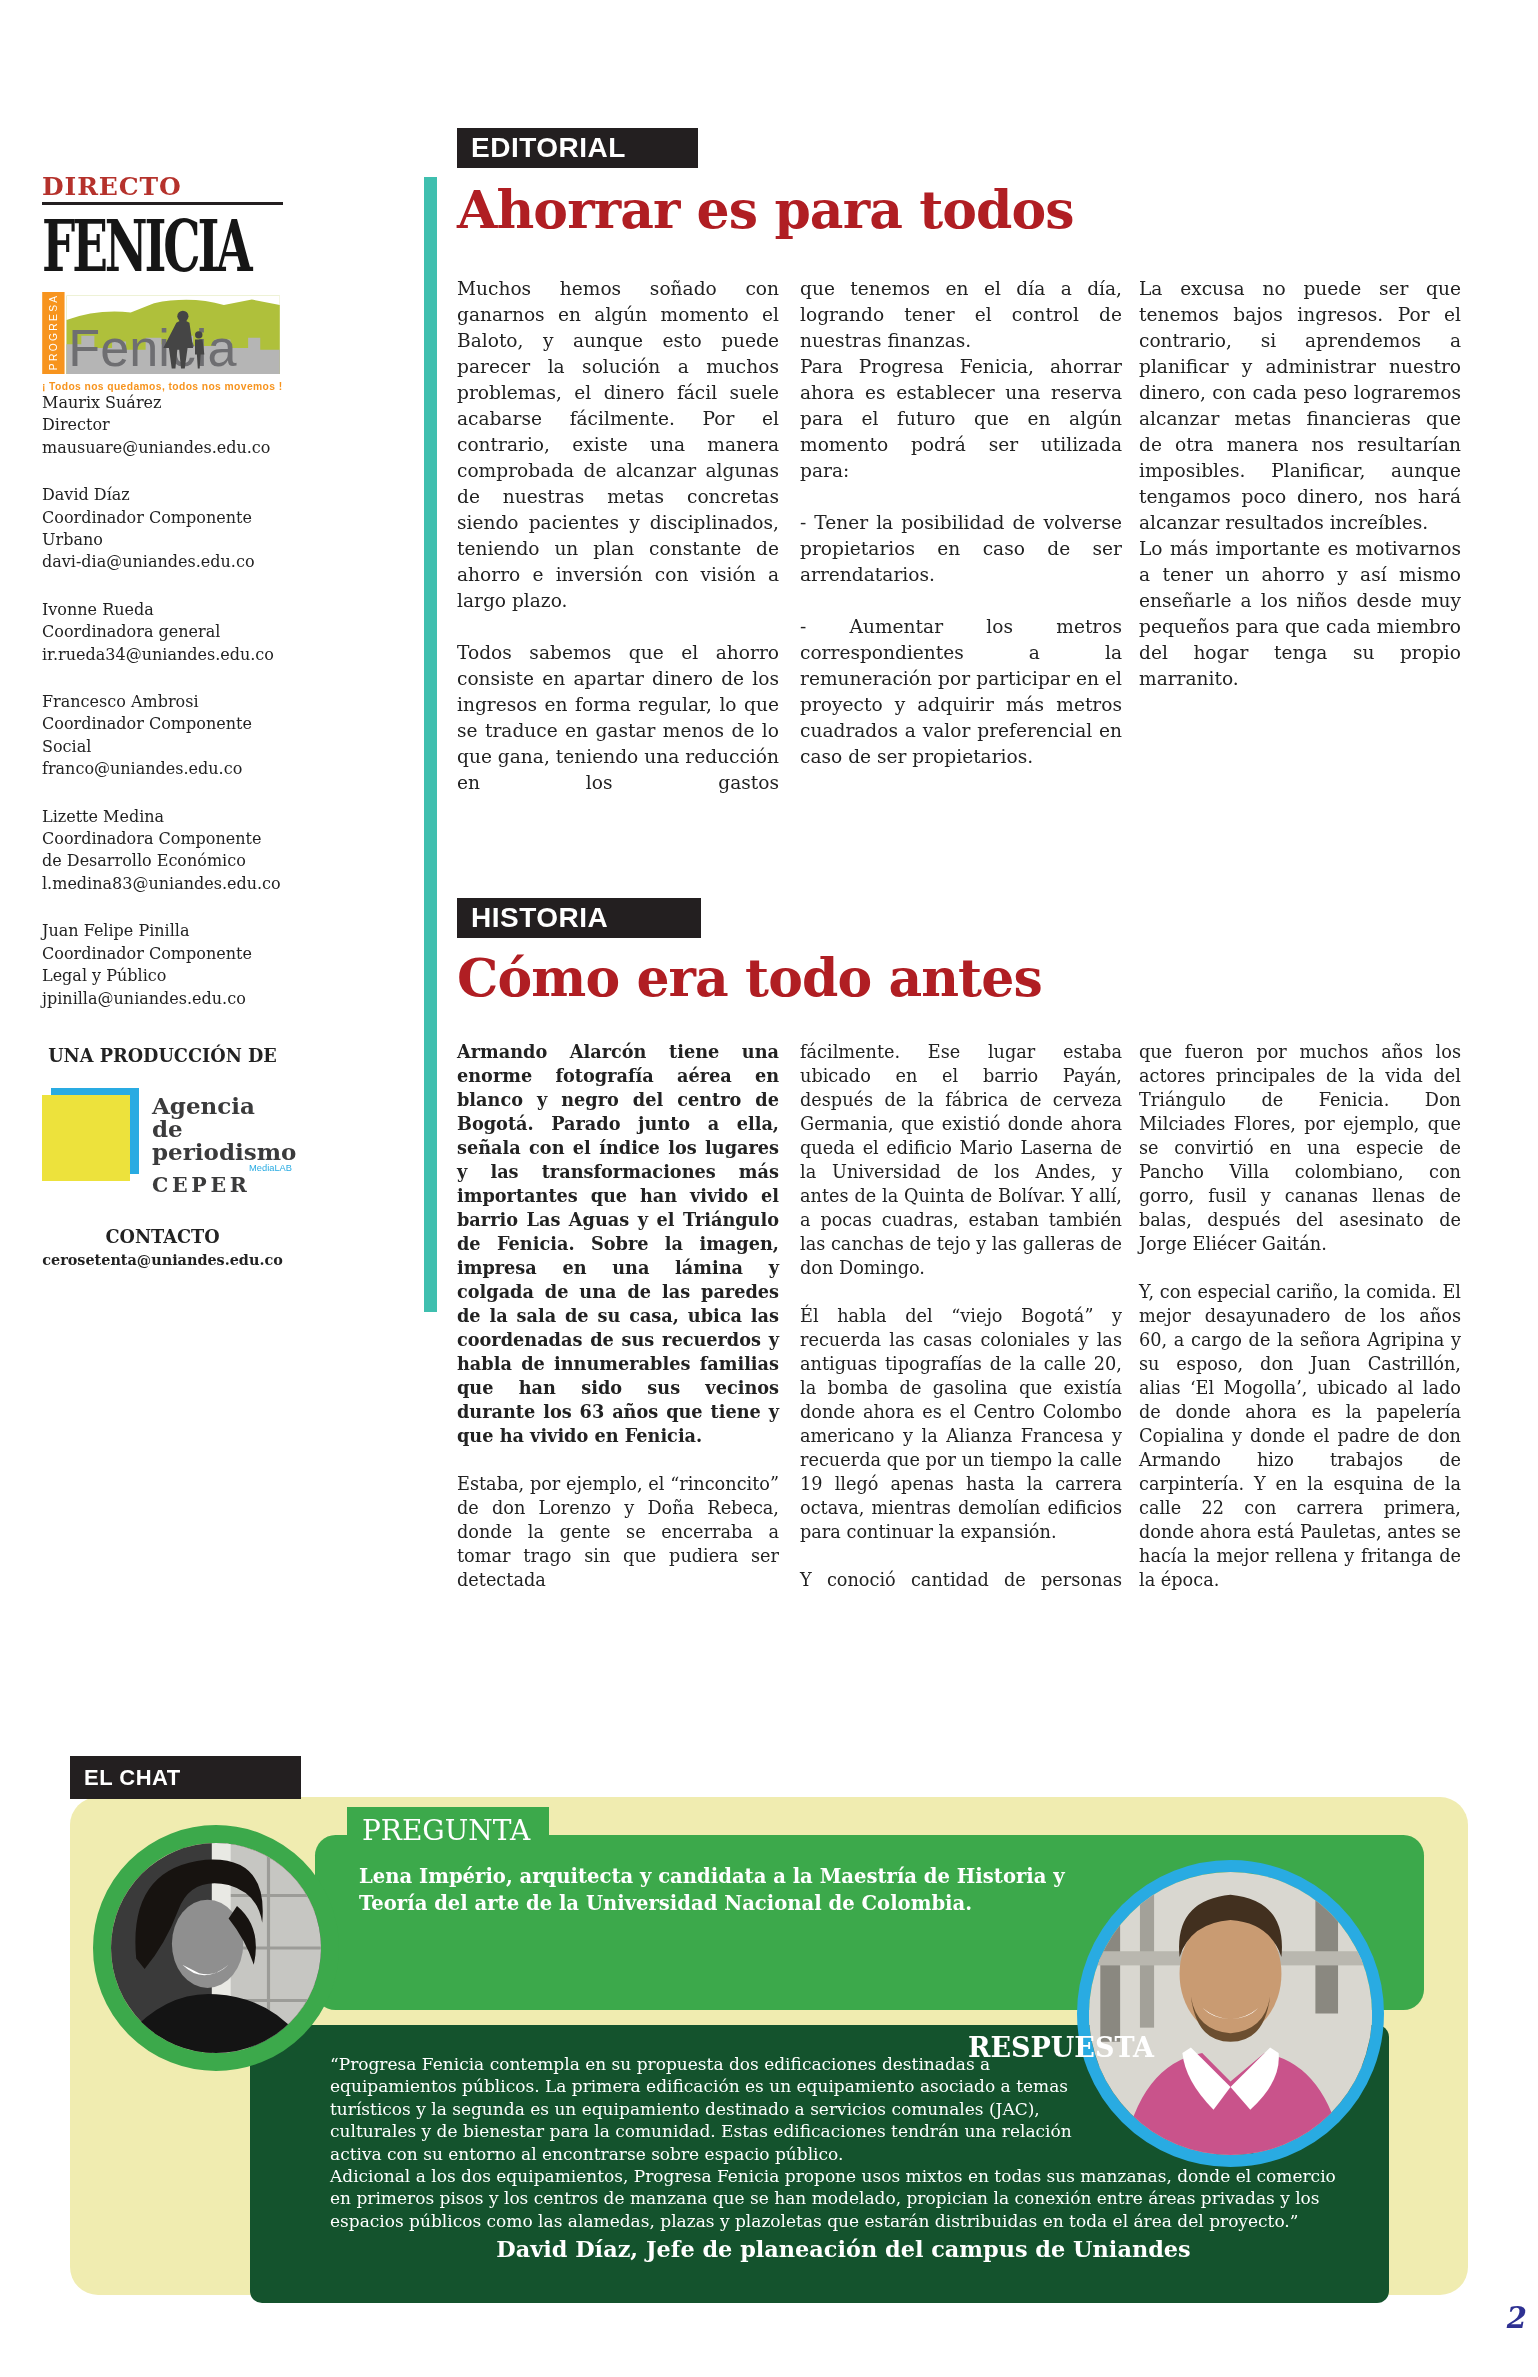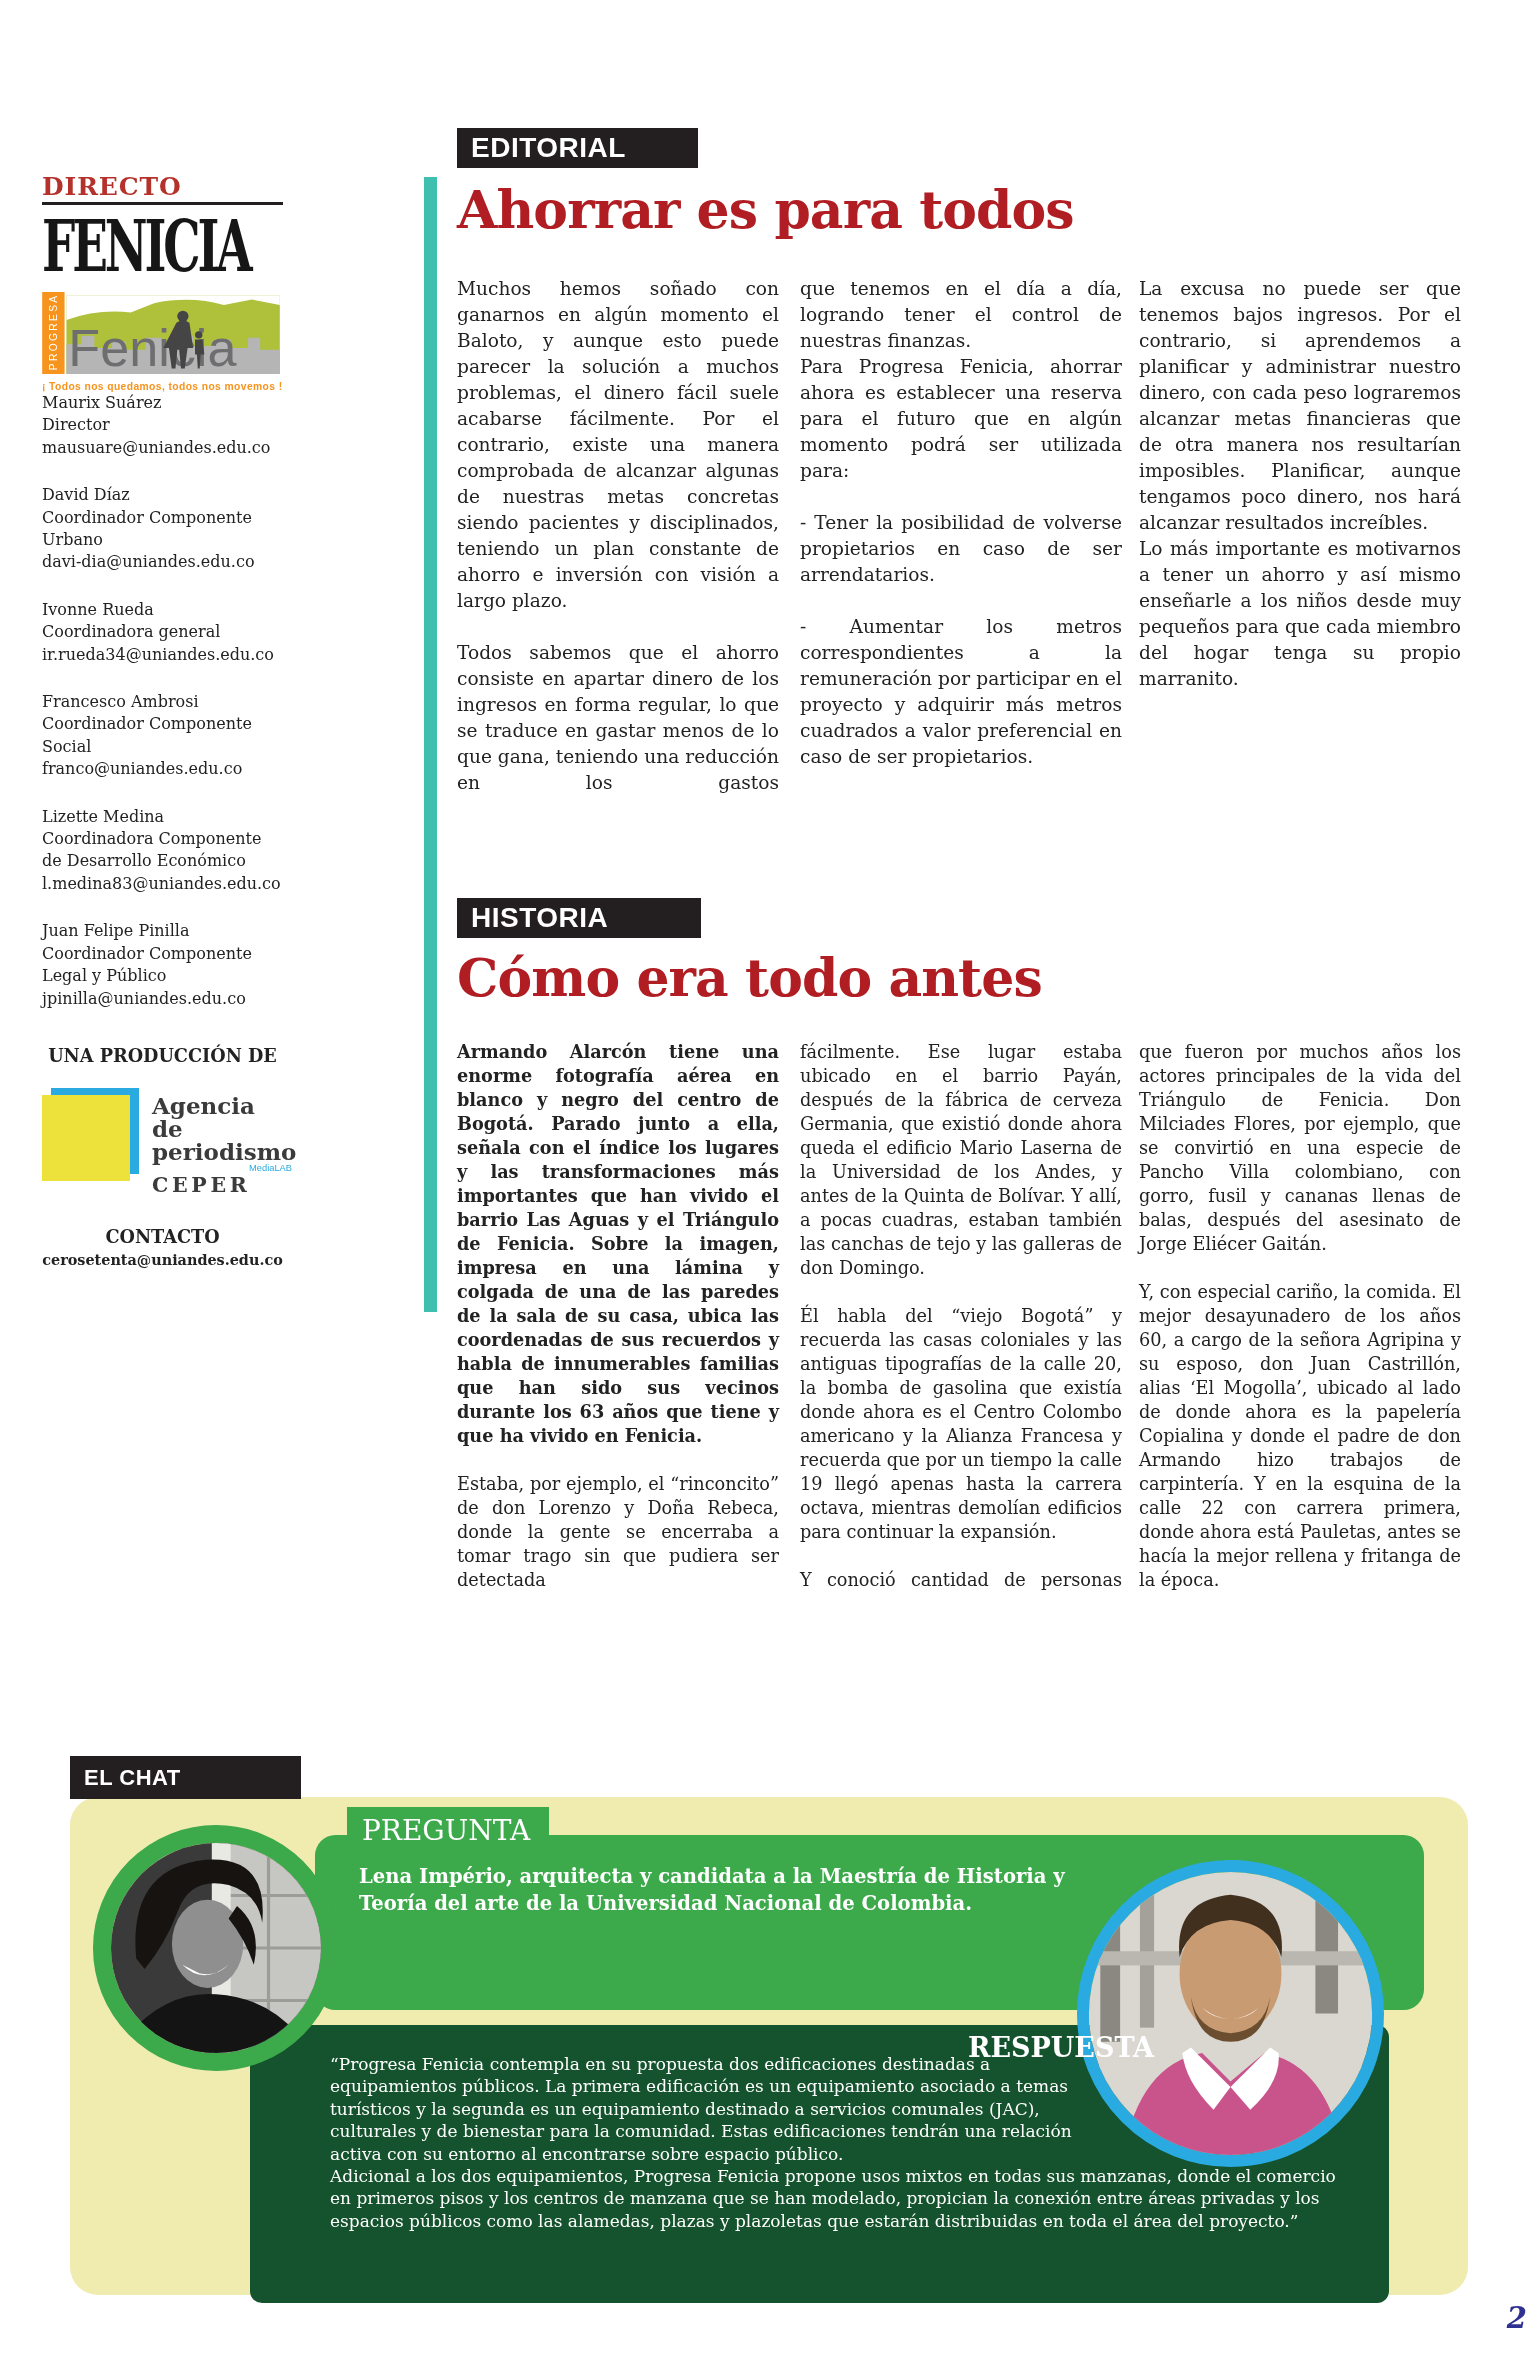--- a/index.html
+++ b/index.html
@@ -206,20 +206,21 @@
       <path d="M34 58 Q44 68 56 58 Q50 64 42 62 Z" fill="#ffffff"></path>
       <path d="M60 30 Q72 40 68 58 Q64 46 56 36 Z" fill="#171310"></path>
     </svg>
   </div>
 
   <div class="blue-box">
     <div class="answer">
       <div class="spacer"></div>
       <p>“Progresa Fenicia contempla en su propuesta dos edificaciones destinadas a equipamientos públicos. La primera edificación es un equipamiento asociado a temas turísticos y la segunda es un equipamiento destinado a servicios comunales (JAC), culturales y de bienestar para la comunidad. Estas edificaciones tendrán una relación activa con su entorno al encontrarse sobre espacio público.</p>
       <p>Adicional a los dos equipamientos, Progresa Fenicia propone usos mixtos en todas sus manzanas,  donde el comercio en primeros pisos y los centros de manzana que se han modelado, propician la conexión entre áreas privadas y los espacios públicos como las alamedas, plazas y plazoletas que estarán distribuidas en toda el área del proyecto.”</p>
+      <div class="attribution">David Díaz, Jefe de planeación del campus de Uniandes</div>
     </div>
   </div>
   <div class="r-label">RESPUESTA</div>
 
   <div class="photo-circle man">
     <svg viewBox="0 0 100 100" preserveAspectRatio="none">
       <rect x="0" y="0" width="100" height="100" fill="#D9D7D0"></rect>
       <rect x="4" y="0" width="7" height="60" fill="#8A8880"></rect>
       <rect x="18" y="0" width="5" height="55" fill="#A3A199"></rect>
       <rect x="80" y="0" width="8" height="50" fill="#8A8880"></rect>

